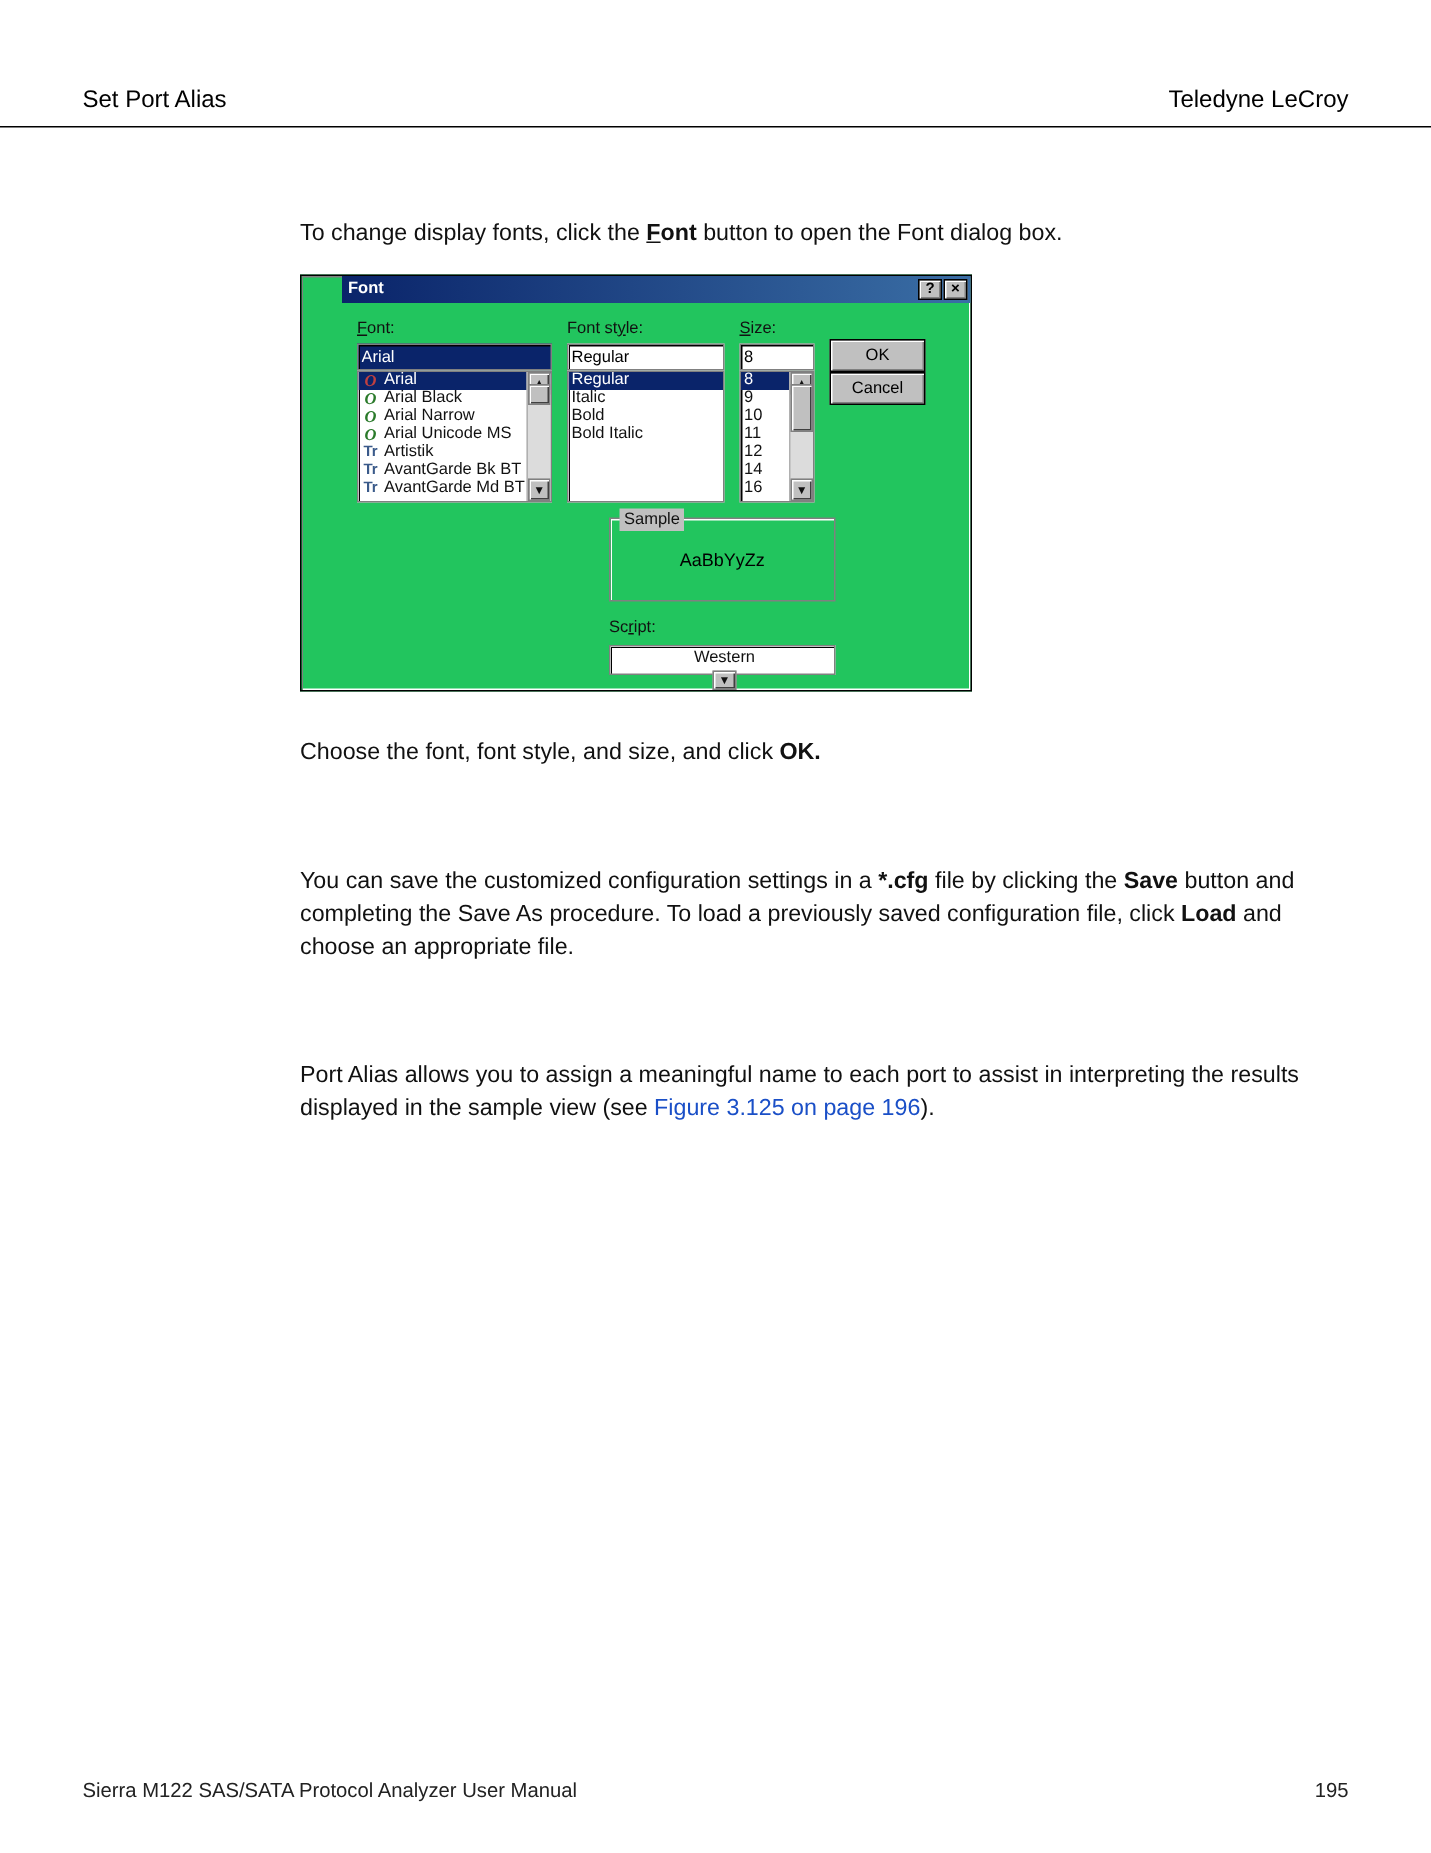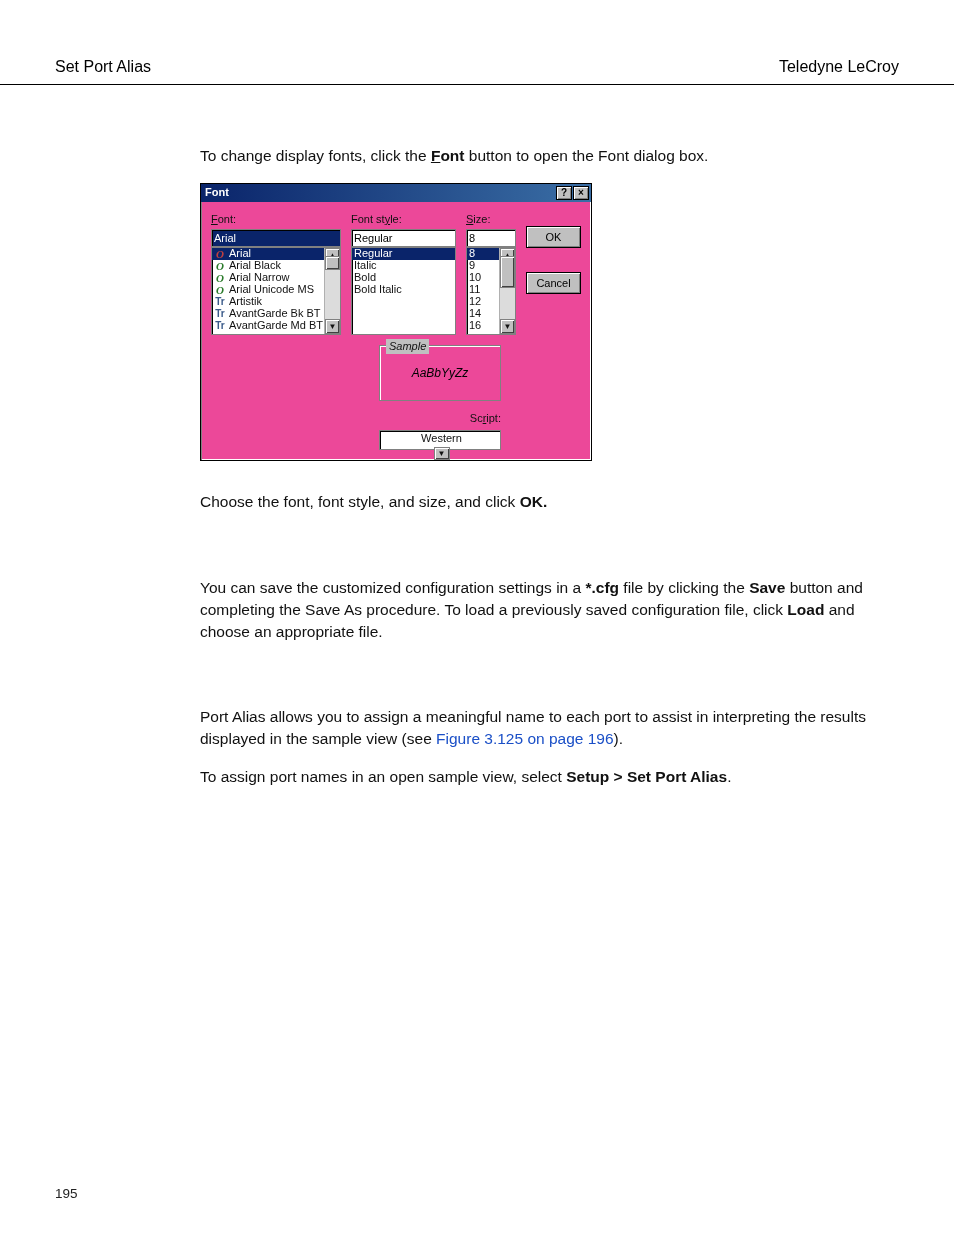--- a/index.html
+++ b/index.html
@@ -25,27 +25,28 @@
       line-height: 1.4;
       color: #111;
     }
     .content p { margin-bottom: 16px; }
     .underline-accesskey { text-decoration: underline; }
     .bold { font-weight: 700; }
     .link { color: #1a4fc7; }
 
     
     .dialog {
-      width: 392px;
-      background: #ec4899;
+      width: 448px;
+      background: #22c55e;
       border: 1px solid #000;
       font-family: Tahoma, Arial, sans-serif;
       font-size: 11px;
       margin: 10px 0 30px 0;
       box-shadow: 1px 1px 0 #808080 inset, -1px -1px 0 #fff inset;
+      padding-left: 27px;
     }
     .titlebar {
       background: linear-gradient(to right, #0a246a, #3a6ea5);
       color: #fff;
       display: flex;
       justify-content: space-between;
       align-items: center;
       height: 18px;
       padding: 0 2px 0 4px;
       font-weight: 700;
@@ -65,21 +66,21 @@
     }
     .dialog-body {
       padding: 10px 10px 14px 10px;
       display: flex;
       gap: 10px;
     }
     .col { display: flex; flex-direction: column; }
     .col-font { width: 130px; }
     .col-style { width: 105px; }
     .col-size { width: 50px; }
-    .col-btns { width: 64px; gap: 24px; }
+    .col-btns { width: 64px; gap: 0; }
     .label { font-size: 11px; margin-bottom: 2px; text-decoration-color: transparent; }
     .label .u { text-decoration: underline; }
     .win-input {
       font-family: Tahoma, Arial, sans-serif;
       font-size: 11px;
       height: 18px;
       border: 1px solid #808080;
       background: #fff;
       padding: 1px 2px;
       box-shadow: 1px 1px 0 #000 inset;
@@ -147,37 +148,36 @@
     }
     .sample-box {
       border: 1px solid #808080;
       box-shadow: 1px 1px 0 #fff inset;
       height: 56px;
       position: relative;
       margin-top: -4px;
       display: flex;
       align-items: center;
       justify-content: center;
-      font-style: italic;
     }
     .sample-legend {
       position: absolute;
       top: -7px; left: 6px;
       background: #c0c0c0;
       padding: 0 3px;
       font-size: 11px;
     }
     .sample-text {
       font-family: Arial, sans-serif;
       font-size: 12px;
       color: #000;
     }
     .script-row {
       margin-top: 10px;
-      display: flex; flex-direction: column; gap: 2px; text-align: right;
+      display: flex; flex-direction: column; gap: 2px;
     }
     .win-select {
       display: flex; align-items: center; justify-content: space-between;
       height: 20px;
       background: #fff;
       border: 1px solid #808080;
       box-shadow: 1px 1px 0 #000 inset;
       padding-left: 3px;
       font-size: 11px;
       flex-direction: column;
@@ -356,20 +356,18 @@
   <p>
     <span>You can save the customized configuration settings in a </span><span class="bold">*.cfg</span><span> file by clicking the </span><span class="bold">Save</span><span> button and completing the Save As procedure. To load a previously saved configuration file, click </span><span class="bold">Load</span><span> and choose an appropriate file.</span>
   </p>
 
   <div class="spacer-big"></div>
 
   <p>
     <span>Port Alias allows you to assign a meaningful name to each port to assist in interpreting the results displayed in the sample view (see </span><span class="link">Figure 3.125 on page 196</span><span>).</span>
   </p>
 
-  <p>
-    <span>To assign port names in an open sample view, select </span><span class="bold">Setup &gt; Set Port Alias</span><span>.</span>
-  </p>
 </div>
 
 <div class="footer">
+  <span>Sierra M122 SAS/SATA Protocol Analyzer User Manual</span>
   <span>195</span>
 </div>
 
 </body></html>

